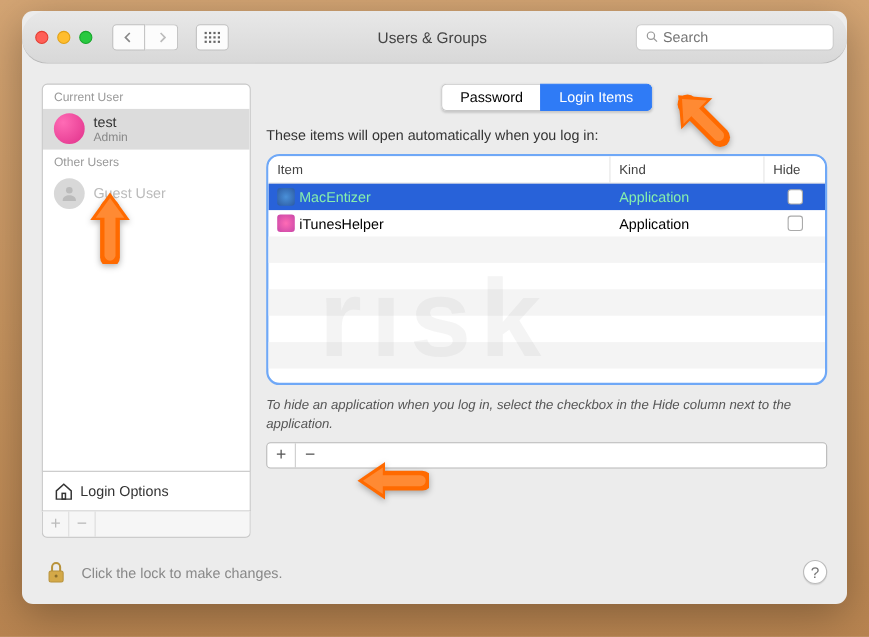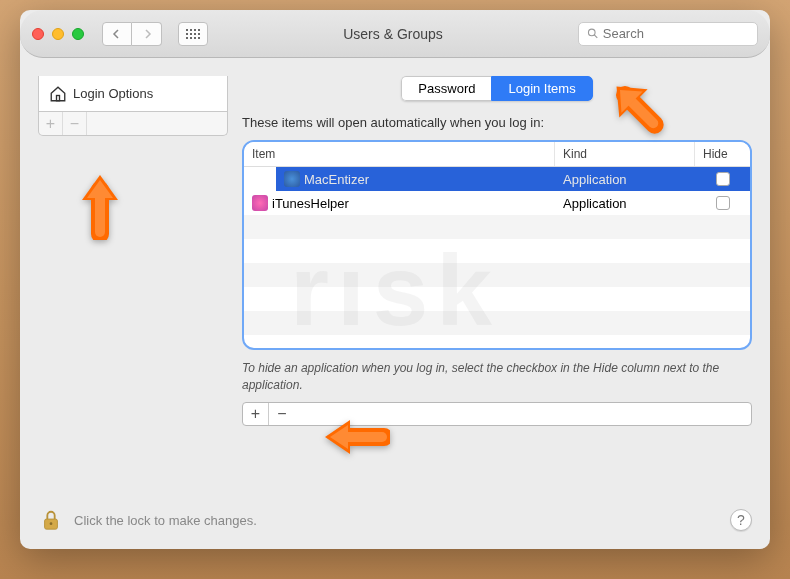--- a/index.html
+++ b/index.html
@@ -58,21 +58,21 @@
 .desc { font-size: 13px; color: #333; margin-bottom: 10px; }
 
 .table { border: 2px solid #6fa8f7; border-radius: 12px; background: #fff; height: 210px; overflow: hidden; display: flex; flex-direction: column; }
 .thead { display: flex; background: #fff; border-bottom: 1px solid #ddd; }
 .th { font-size: 12px; color: #444; padding: 5px 8px; border-right: 1px solid #e5e5e5; }
 .th.item { flex: 1; }
 .th.kind { width: 140px; }
 .th.hide { width: 55px; border-right: none; }
 .tbody { flex: 1; }
 .tr { display: flex; align-items: center; height: 24px; }
-.tr.sel { background: #2862d9; color: #e5e5e5; margin-left: 32px; }
+.tr.sel { background: #2862d9; color: #86efac; }
 .tr.alt { background: #f4f4f4; }
 .td { padding: 0 8px; font-size: 13px; display: flex; align-items: center; gap: 4px; }
 .td.item { flex: 1; }
 .td.kind { width: 140px; }
 .td.hide { width: 55px; justify-content: center; }
 .app-icon { width: 16px; height: 16px; border-radius: 3px; }
 .app-icon.mac { background: radial-gradient(circle, #4a90d9, #2c5aa0); }
 .app-icon.itunes { background: radial-gradient(circle, #ff6bb5, #c746a8); }
 .chk { width: 14px; height: 14px; border: 1px solid #aaa; border-radius: 3px; background: #fff; }
 
@@ -142,20 +142,42 @@
       <svg viewBox="0 0 16 16">
           <circle cx="6.5" cy="6.5" r="4.5" stroke="#999" stroke-width="1.5" fill="none"></circle>
           <line x1="10" y1="10" x2="14" y2="14" stroke="#999" stroke-width="1.5"></line>
         </svg>
       <input type="text" placeholder="Search" style="">
     </div>
   </div>
 
   <div class="content">
     <div class="sidebar">
+      <div class="userlist">
+        <div class="section-hdr">Current User</div>
+        <div class="user-row sel">
+          <div class="avatar"></div>
+          <div class="user-info">
+            <span class="user-name">test</span>
+            <span class="user-role">Admin</span>
+          </div>
+        </div>
+        <div class="section-hdr">Other Users</div>
+        <div class="user-row guest-row">
+          <div class="avatar guest">
+            <svg width="18" height="18" viewBox="0 0 24 24" fill="#bbb">
+                <circle cx="12" cy="8" r="4"></circle>
+                <path d="M4 20c0-4 4-6 8-6s8 2 8 6v1H4z"></path>
+              </svg>
+          </div>
+          <div class="user-info">
+            <span class="user-name">Guest User</span>
+          </div>
+        </div>
+      </div>
       <div class="login-opts">
         <svg viewBox="0 0 24 24" fill="none" stroke="#333" stroke-width="1.8">
             <path d="M3 11 L12 3 L21 11 V21 H3 Z"></path>
             <rect x="10" y="14" width="4" height="7"></rect>
           </svg>
         <span>Login Options</span>
       </div>
       <div class="pm-bar">
         <div class="pm-btn">+</div>
         <div class="pm-btn">−</div>

